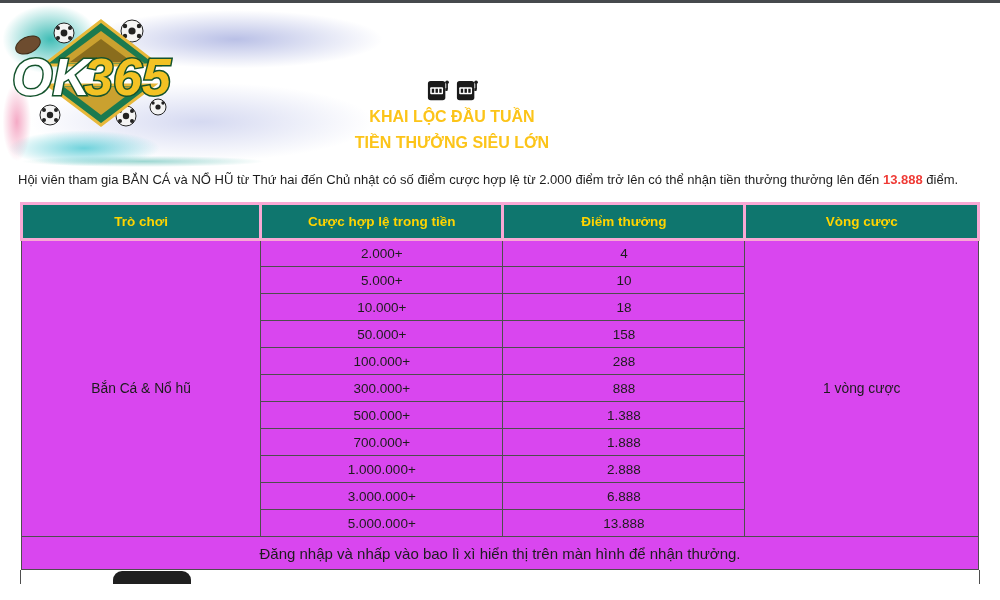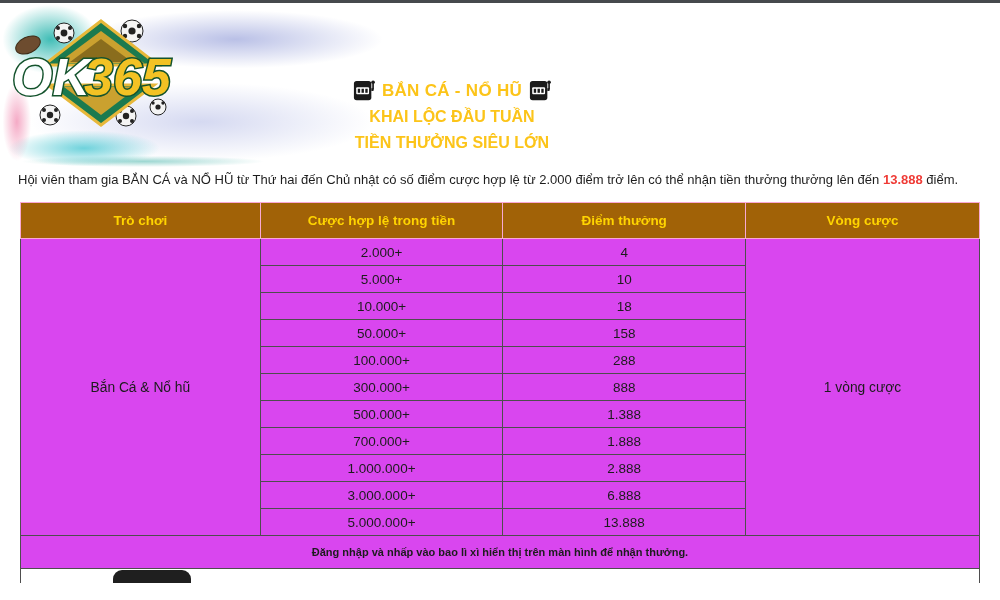--- a/index.html
+++ b/index.html
@@ -25,26 +25,26 @@
     display:flex; align-items:center; justify-content:center; gap:7px; }
   .sub-line { font-size:16px; font-weight:bold; height:26px; line-height:26px; }
   .slot-icon { display:inline-block; }
 
   
   .intro { margin:6px 18px 0 18px; font-size:13px; color:#1d1d1d; line-height:18px; }
 
   
   table.promo { width:960px; margin:13px auto 0 20px; border-collapse:collapse;
     table-layout:fixed; }
-  table.promo th { background:#a16207; color:#FFD400; font-size:13.5px; font-weight:bold;
-    height:36px; border:1px solid #f9a8d4; text-align:center; }
+  table.promo th { background:#0f766e; color:#FFD400; font-size:13.5px; font-weight:bold;
+    height:36px; border:3px solid #f9a8d4; text-align:center; }
   table.promo td { border:1px solid #4e4e4e; font-size:13.5px; color:#1c1c1c;
     text-align:center; height:27px; background:#d946ef; }
   table.promo td.span-cell { font-size:13.8px; }
-  table.promo td.footer-cell { font-weight:bold; height:33px; font-size:11px; }
+  table.promo td.footer-cell { font-weight:normal; height:33px; font-size:15px; }
 
   
   .partial-row { width:960px; margin:0 auto 0 20px; position:relative; height:14px;
     border-left:1px solid #4e4e4e; border-right:1px solid #4e4e4e; }
   .dark-tab { position:absolute; left:92px; top:1px; width:78px; height:13px;
     background:#1f1f1f; border-radius:9px 9px 0 0; }
 
   .red { font-weight:bold; }
 </style>
 </head>
@@ -117,21 +117,20 @@
       <svg class="slot-icon" width="22" height="25" viewBox="0 0 24 27">
         <rect x="1" y="3" width="19" height="21" rx="3" fill="#1a1a1a"></rect>
         <rect x="3.5" y="10" width="14" height="7.5" rx="1" fill="#ffffff"></rect>
         <rect x="5.2" y="11.6" width="2.6" height="4.4" fill="#1a1a1a"></rect>
         <rect x="9.3" y="11.6" width="2.6" height="4.4" fill="#1a1a1a"></rect>
         <rect x="13.4" y="11.6" width="2.6" height="4.4" fill="#1a1a1a"></rect>
         <rect x="20" y="11" width="2.4" height="3" fill="#1a1a1a"></rect>
         <rect x="21" y="5.5" width="1.8" height="7" fill="#1a1a1a"></rect>
         <circle cx="21.9" cy="4.5" r="2" fill="#1a1a1a"></circle>
       </svg>
-      <span>BẮN CÁ - NỔ HŨ</span>
       <svg class="slot-icon" width="22" height="25" viewBox="0 0 24 27">
         <rect x="1" y="3" width="19" height="21" rx="3" fill="#1a1a1a"></rect>
         <rect x="3.5" y="10" width="14" height="7.5" rx="1" fill="#ffffff"></rect>
         <rect x="5.2" y="11.6" width="2.6" height="4.4" fill="#1a1a1a"></rect>
         <rect x="9.3" y="11.6" width="2.6" height="4.4" fill="#1a1a1a"></rect>
         <rect x="13.4" y="11.6" width="2.6" height="4.4" fill="#1a1a1a"></rect>
         <rect x="20" y="11" width="2.4" height="3" fill="#1a1a1a"></rect>
         <rect x="21" y="5.5" width="1.8" height="7" fill="#1a1a1a"></rect>
         <circle cx="21.9" cy="4.5" r="2" fill="#1a1a1a"></circle>
       </svg>

